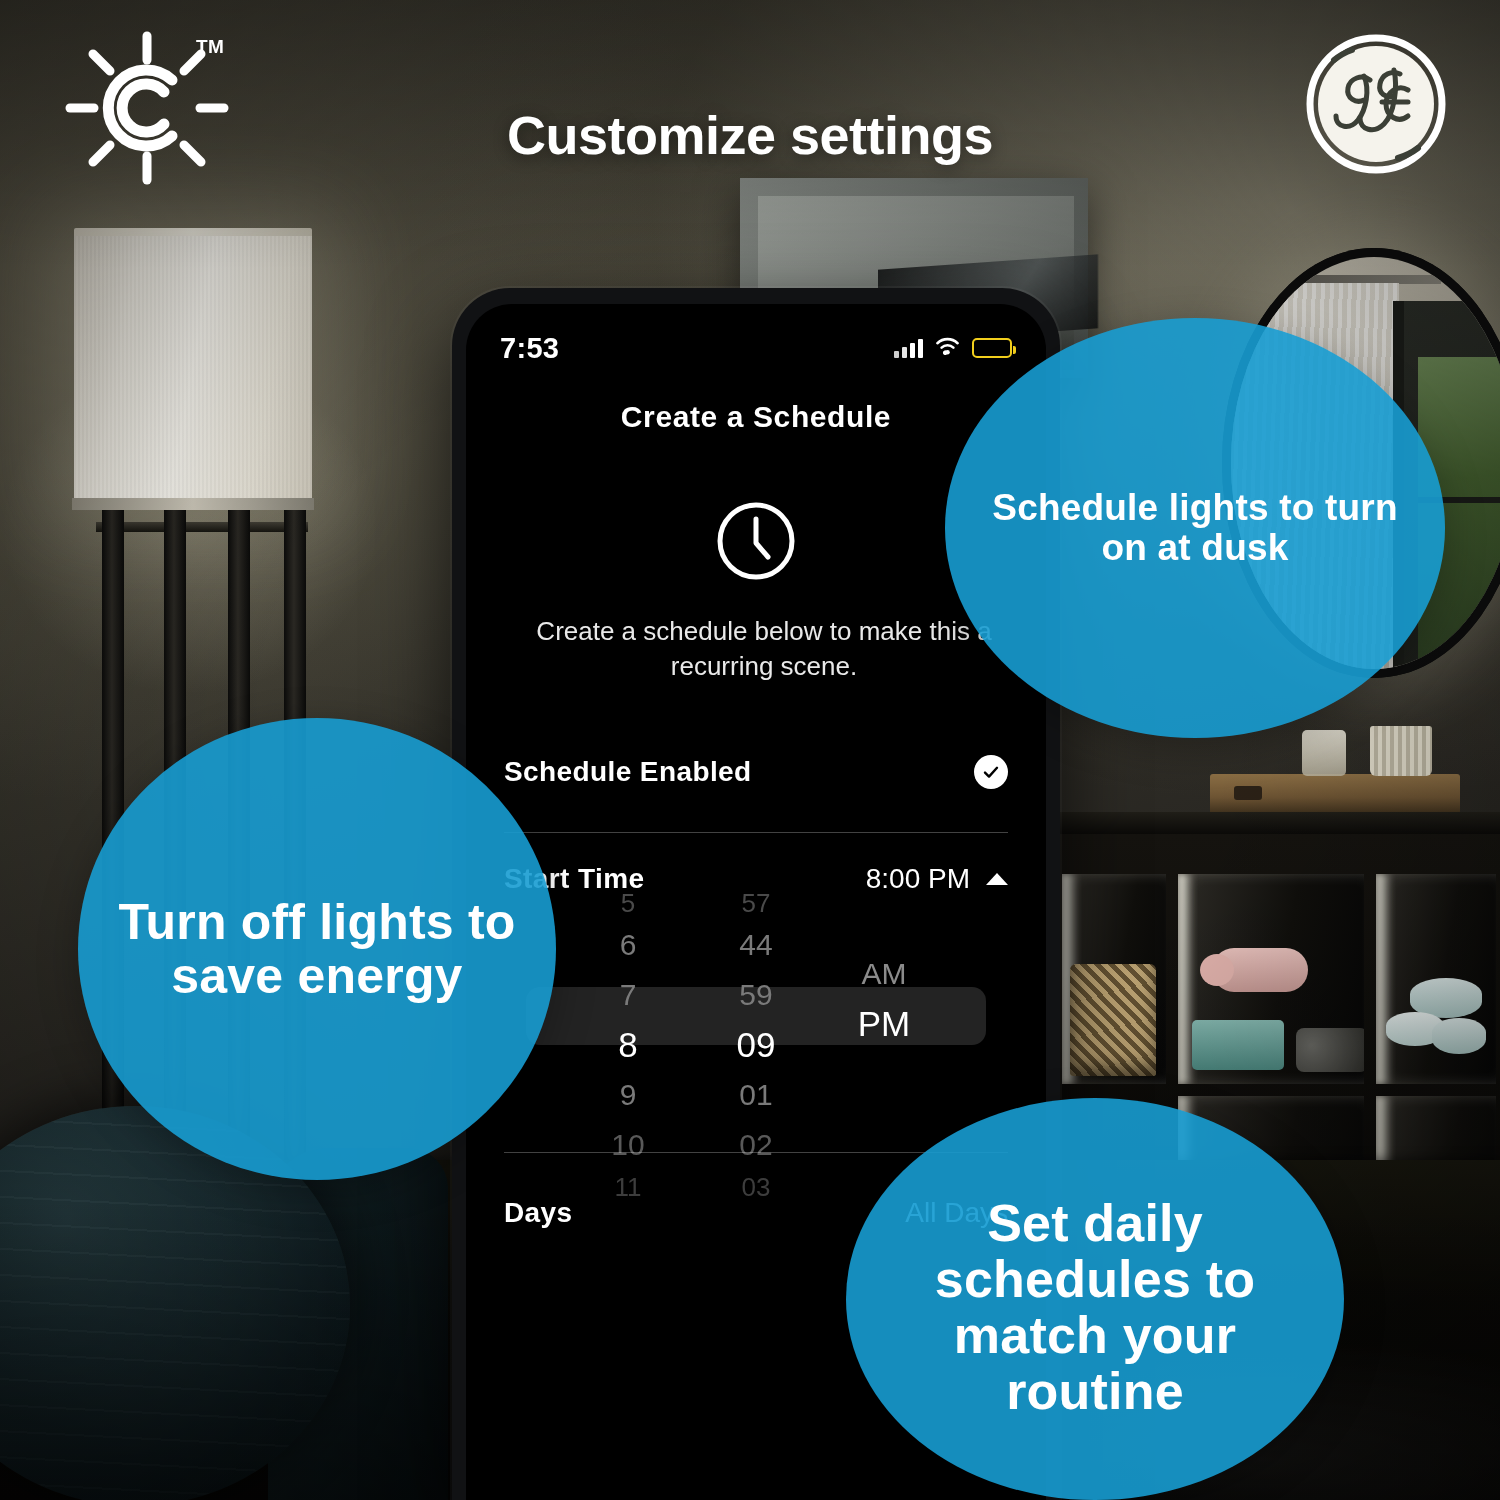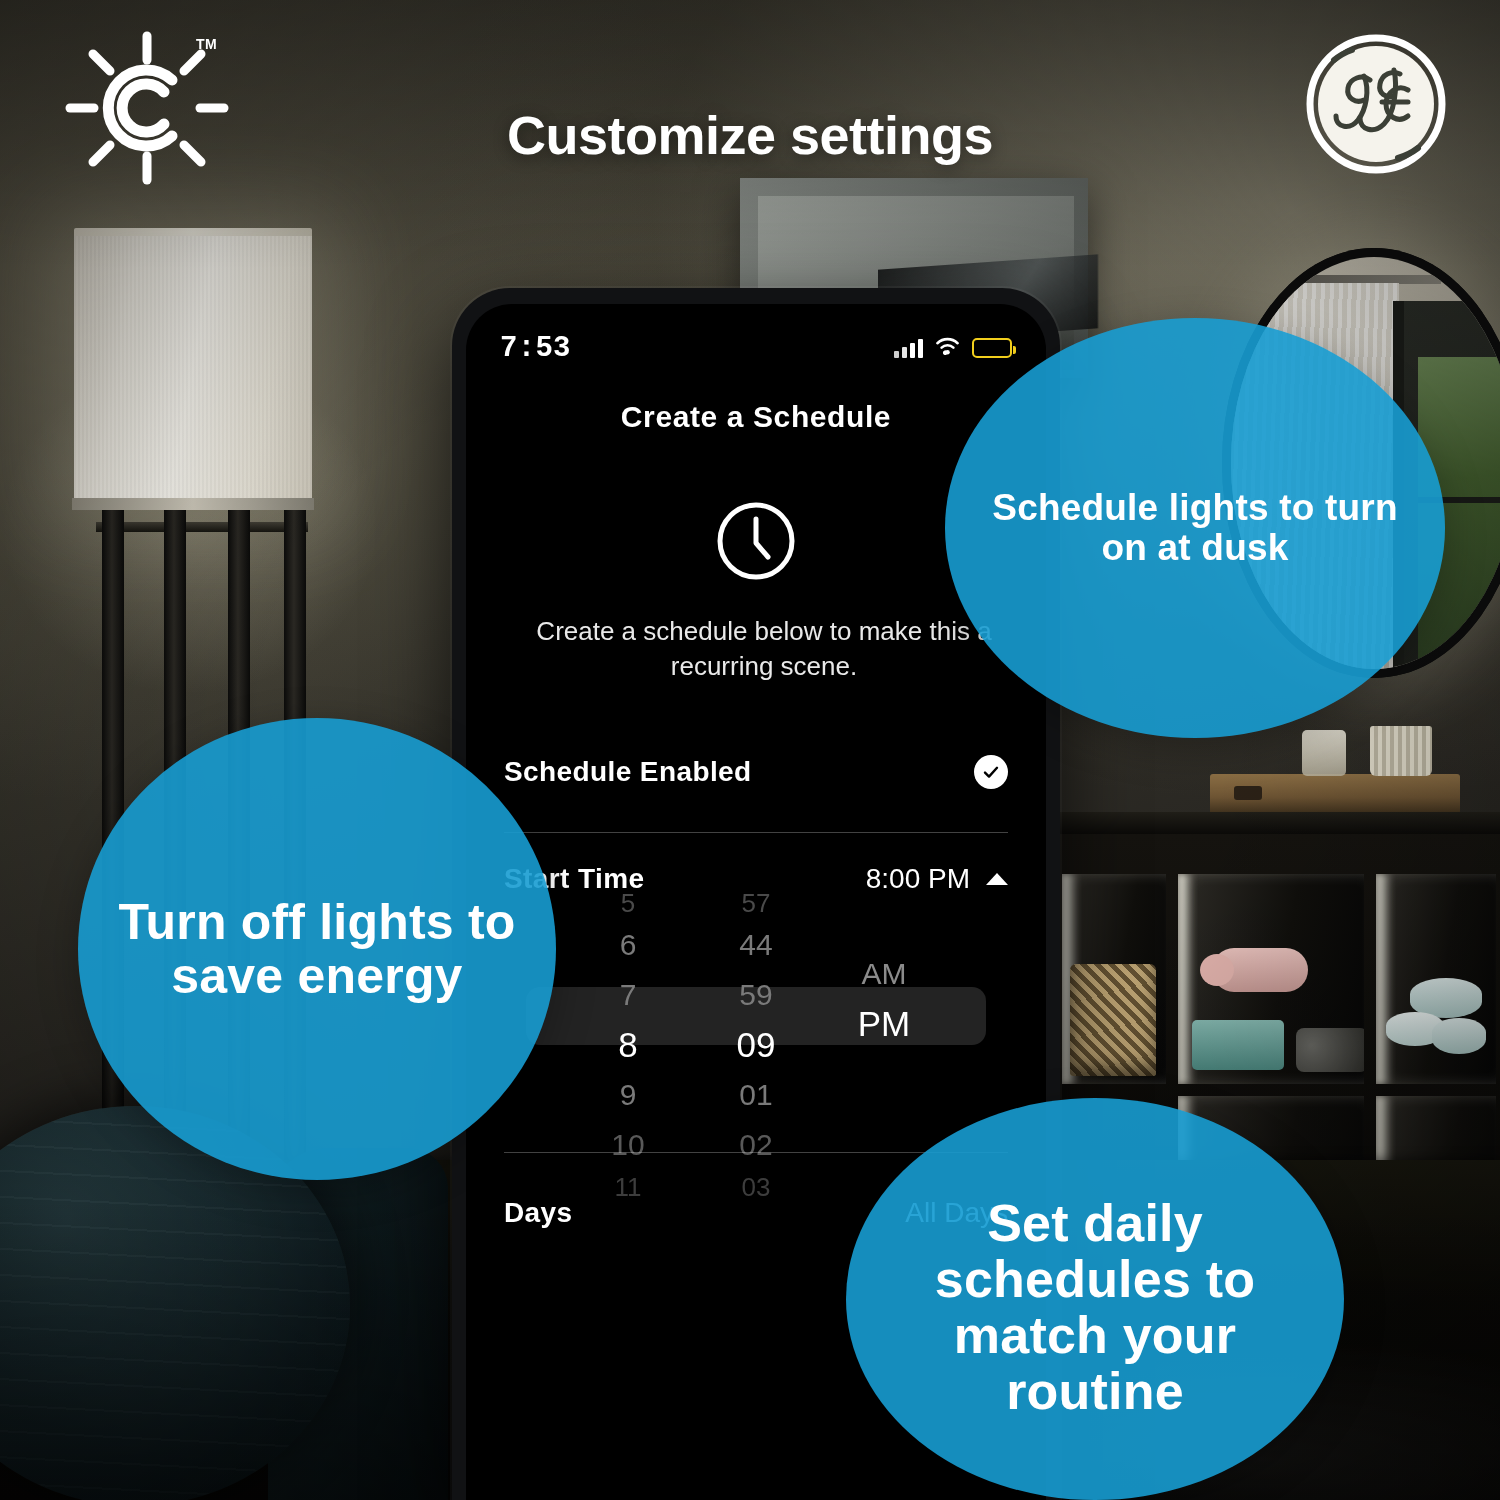--- a/index.html
+++ b/index.html
@@ -264,21 +264,20 @@
     position:absolute; left:14px; right:14px; top:16px; bottom:0;
     background:#000;
     border-radius:46px 46px 0 0;
     overflow:hidden;
   }
 
   .statusbar {
     position:absolute; left:0; right:0; top:24px; height:40px;
     display:flex; align-items:center; justify-content:space-between;
     padding:0 34px;
-    font-family:Liberation Mono, monospace;
   }
   .sb-time {
     color:#fff; font-size:29px; font-weight:700; letter-spacing:.3px;
   }
   .sb-right { display:flex; align-items:center; gap:11px; }
   .bars { display:flex; align-items:flex-end; gap:3px; height:19px; }
   .bars i { display:block; width:5px; background:#fff; border-radius:1px; }
   .bars i:nth-child(1){ height:7px;  background:#cfcfcf; }
   .bars i:nth-child(2){ height:11px; background:#e6e6e6; }
   .bars i:nth-child(3){ height:15px; }
@@ -382,21 +381,21 @@
   
   .page-title {
     position:absolute; left:0; right:0; top:104px; text-align:center;
     color:#fff; font-size:54px; font-weight:700; letter-spacing:-.5px;
     text-shadow:0 3px 16px rgba(0,0,0,.45);
   }
 
   .cync-logo { position:absolute; left:52px; top:28px; width:190px; height:160px; }
   .cync-tm {
     position:absolute; left:196px; top:36px; color:#fff;
-    font-size:14px; font-weight:700; letter-spacing:.5px;
+    font-size:19px; font-weight:700; letter-spacing:.5px;
   }
 
   .ge-logo {
     position:absolute; right:52px; top:32px; width:144px; height:144px;
   }
 
   .footer {
     position:absolute; left:36px; bottom:24px;
     color:#fff; font-size:22px; letter-spacing:.1px;
     text-shadow:0 1px 6px rgba(0,0,0,.9);

